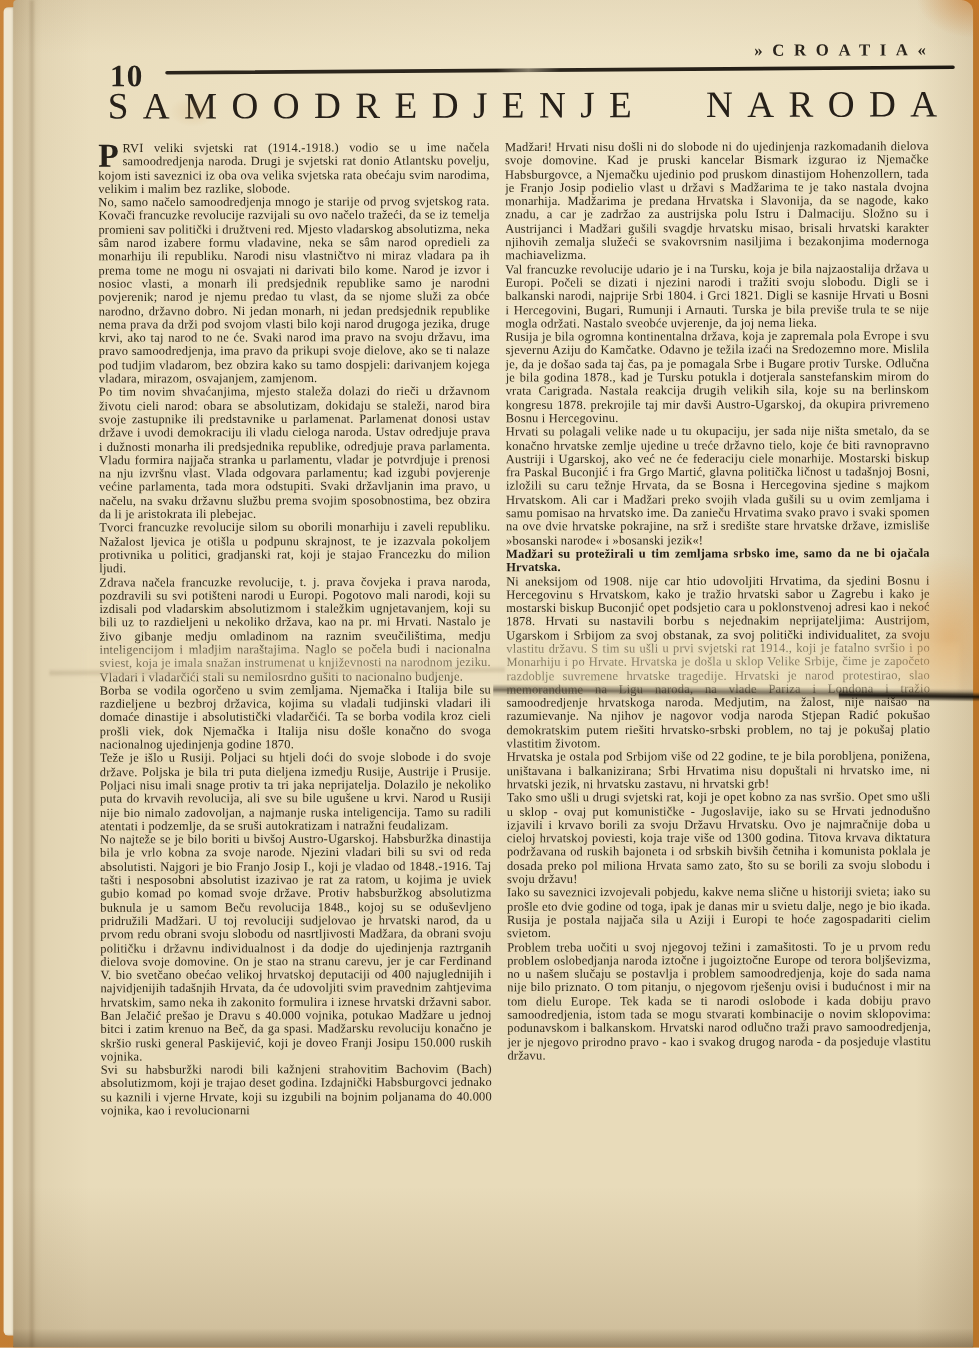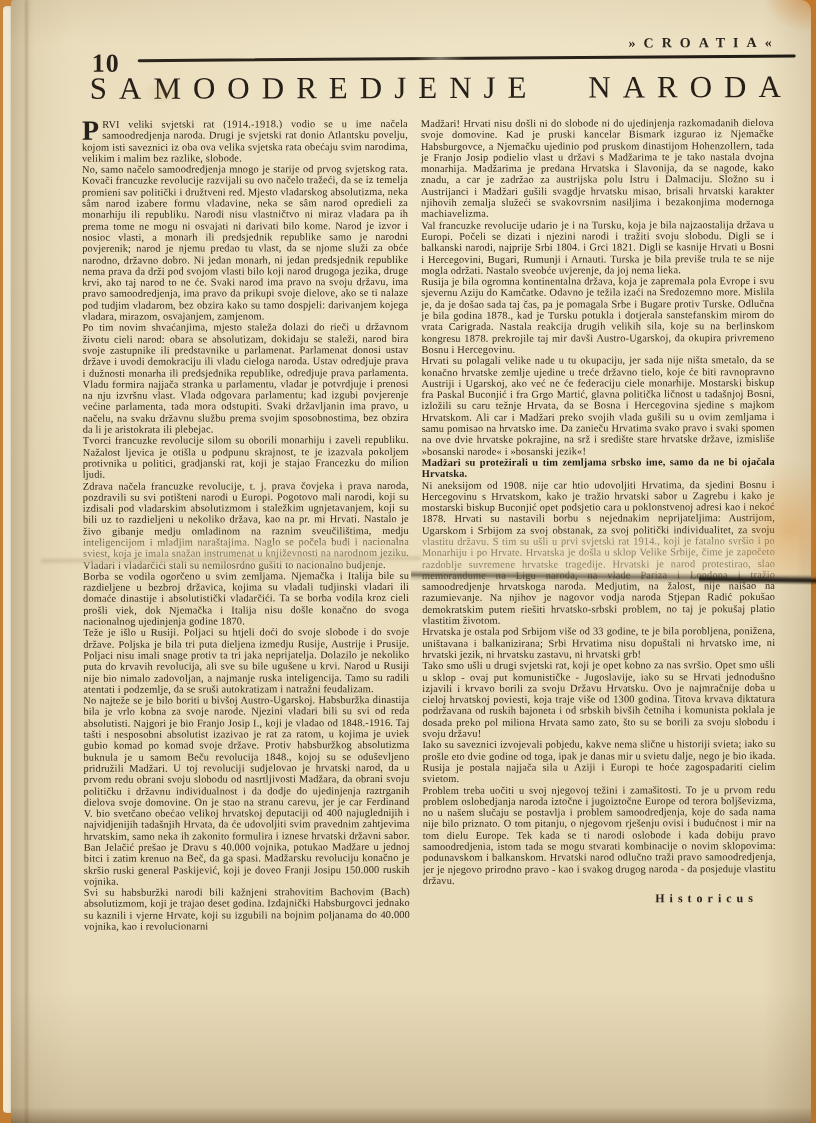--- a/index.html
+++ b/index.html
@@ -138,26 +138,25 @@
           <p class="para">Svi su habsburžki narodi bili kažnjeni strahovitim Bachovim (Bach) absolutizmom, koji je trajao deset godina. Izdajnički Habsburgovci jednako su kaznili i vjerne Hrvate, koji su izgubili na bojnim poljanama do 40.000 vojnika, kao i revolucionarni</p>
         </div>
       <div class="col right">
         <div>
             <p class="para">Madžari! Hrvati nisu došli ni do slobode ni do ujedinjenja razkomadanih dielova svoje domovine. Kad je pruski kancelar Bismark izgurao iz Njemačke Habsburgovce, a Njemačku ujedinio pod pruskom dinastijom Hohenzollern, tada je Franjo Josip podielio vlast u državi s Madžarima te je tako nastala dvojna monarhija. Madžarima je predana Hrvatska i Slavonija, da se nagode, kako znadu, a car je zadržao za austrijska polu Istru i Dalmaciju. Složno su i Austrijanci i Madžari gušili svagdje hrvatsku misao, brisali hrvatski karakter njihovih zemalja služeći se svakovrsnim nasiljima i bezakonjima modernoga machiavelizma.</p>
             <p class="para">Val francuzke revolucije udario je i na Tursku, koja je bila najzaostalija država u Europi. Počeli se dizati i njezini narodi i tražiti svoju slobodu. Digli se i balkanski narodi, najprije Srbi 1804. i Grci 1821. Digli se kasnije Hrvati u Bosni i Hercegovini, Bugari, Rumunji i Arnauti. Turska je bila previše trula te se nije mogla održati. Nastalo sveobće uvjerenje, da joj nema lieka.</p>
             <p class="para">Rusija je bila ogromna kontinentalna država, koja je zapremala pola Evrope i svu sjevernu Aziju do Kamčatke. Odavno je težila izaći na Sredozemno more. Mislila je, da je došao sada taj čas, pa je pomagala Srbe i Bugare protiv Turske. Odlučna je bila godina 1878., kad je Tursku potukla i dotjerala sanstefanskim mirom do vrata Carigrada. Nastala reakcija drugih velikih sila, koje su na berlinskom kongresu 1878. prekrojile taj mir davši Austro-Ugarskoj, da okupira privremeno Bosnu i Hercegovinu.</p>
             <p class="para">Hrvati su polagali velike nade u tu okupaciju, jer sada nije ništa smetalo, da se konačno hrvatske zemlje ujedine u treće državno tielo, koje će biti ravnopravno Austriji i Ugarskoj, ako već ne će federaciju ciele monarhije. Mostarski biskup fra Paskal Buconjić i fra Grgo Martić, glavna politička ličnost u tadašnjoj Bosni, izložili su caru težnje Hrvata, da se Bosna i Hercegovina sjedine s majkom Hrvatskom. Ali car i Madžari preko svojih vlada gušili su u ovim zemljama i samu pomisao na hrvatsko ime. Da zanieču Hrvatima svako pravo i svaki spomen na ove dvie hrvatske pokrajine, na srž i središte stare hrvatske države, izmisliše »bosanski narode« i »bosanski jezik«!</p>
             <p class="para bold">Madžari su protežirali u tim zemljama srbsko ime, samo da ne bi ojačala Hrvatska.</p>
             <p class="para">Ni aneksijom od 1908. nije car htio udovoljiti Hrvatima, da sjedini Bosnu i Hercegovinu s Hrvatskom, kako je tražio hrvatski sabor u Zagrebu i kako je mostarski biskup Buconjić opet podsjetio cara u poklonstvenoj adresi kao i nekoć 1878. Hrvati su nastavili borbu s nejednakim neprijateljima: Austrijom, Ugarskom i Srbijom za svoj obstanak, za svoj politički individualitet, za svoju vlastitu državu. S tim su ušli u prvi svjetski rat 1914., koji je fatalno svršio i po Monarhiju i po Hrvate. Hrvatska je došla u sklop Velike Srbije, čime je započeto razdoblje suvremene hrvatske tragedije. Hrvatski je narod protestirao, slao memorandume na Ligu naroda, na vlade Pariza i Londona i tražio samoodredjenje hrvatskoga naroda. Medjutim, na žalost, nije naišao na razumievanje. Na njihov je nagovor vodja naroda Stjepan Radić pokušao demokratskim putem riešiti hrvatsko-srbski problem, no taj je pokušaj platio vlastitim životom.</p>
-            <p class="para">Hrvatska je ostala pod Srbijom više od 33 godine, te je bila porobljena, ponižena, uništavana i balkanizirana; Srbi Hrvatima nisu dopuštali ni hrvatsko ime, ni hrvatski jezik, ni hrvatsku zastavu, ni hrvatski grb!</p>
+            <p class="para">Hrvatska je ostala pod Srbijom više od 22 godine, te je bila porobljena, ponižena, uništavana i balkanizirana; Srbi Hrvatima nisu dopuštali ni hrvatsko ime, ni hrvatski jezik, ni hrvatsku zastavu, ni hrvatski grb!</p>
             <p class="para">Tako smo ušli u drugi svjetski rat, koji je opet kobno za nas svršio. Opet smo ušli u sklop - ovaj put komunističke - Jugoslavije, iako su se Hrvati jednodušno izjavili i krvavo borili za svoju Državu Hrvatsku. Ovo je najmračnije doba u cieloj hrvatskoj poviesti, koja traje više od 1300 godina. Titova krvava diktatura podržavana od ruskih bajoneta i od srbskih bivših četniha i komunista poklala je dosada preko pol miliona Hrvata samo zato, što su se borili za svoju slobodu i svoju državu!</p>
             <p class="para">Iako su saveznici izvojevali pobjedu, kakve nema slične u historiji svieta; iako su prošle eto dvie godine od toga, ipak je danas mir u svietu dalje, nego je bio ikada. Rusija je postala najjača sila u Aziji i Europi te hoće zagospadariti cielim svietom.</p>
             <p class="para">Problem treba uočiti u svoj njegovoj težini i zamašitosti. To je u prvom redu problem oslobedjanja naroda iztočne i jugoiztočne Europe od terora boljševizma, no u našem slučaju se postavlja i problem samoodredjenja, koje do sada nama nije bilo priznato. O tom pitanju, o njegovom rješenju ovisi i budućnost i mir na tom dielu Europe. Tek kada se ti narodi oslobode i kada dobiju pravo samoodredjenia, istom tada se mogu stvarati kombinacije o novim sklopovima: podunavskom i balkanskom. Hrvatski narod odlučno traži pravo samoodredjenja, jer je njegovo prirodno pravo - kao i svakog drugog naroda - da posjeduje vlastitu državu.</p>
           </div>
-        <div class="signature">Historicus</div>
       </div>
     </div>
 
   </div>
 
   <div class="overlay fade-left"></div>
   <div class="overlay fade-right"></div>
   <div class="overlay crease-left-faint"></div>
   <div class="overlay crease-main"></div>
   <div class="overlay crease-core"></div>

